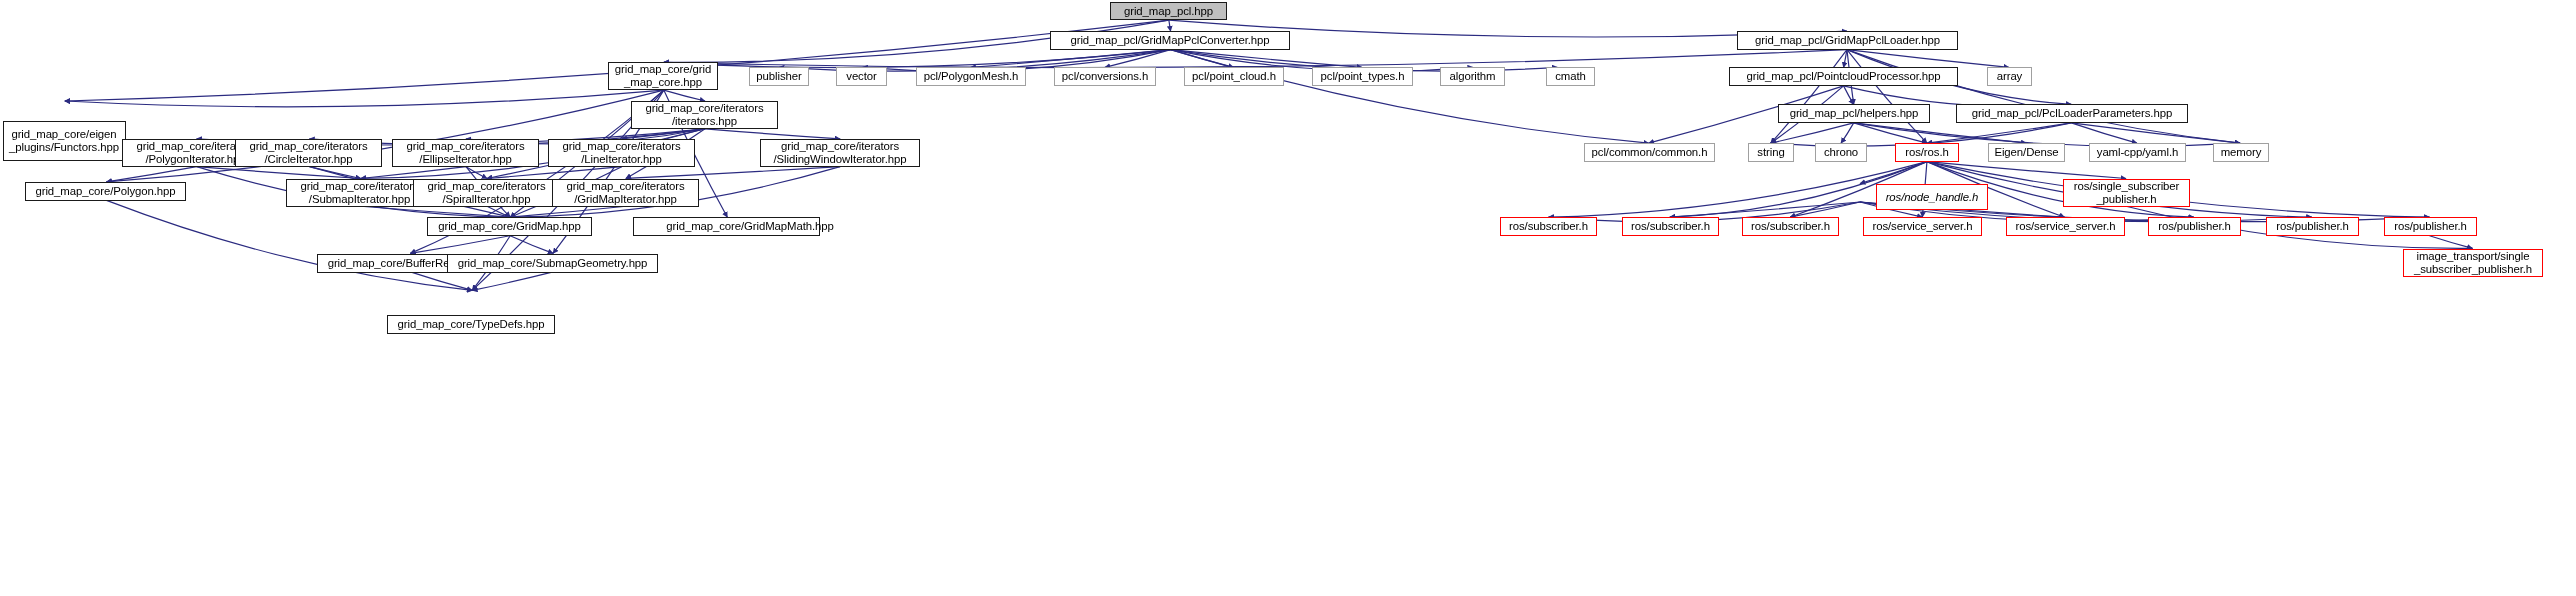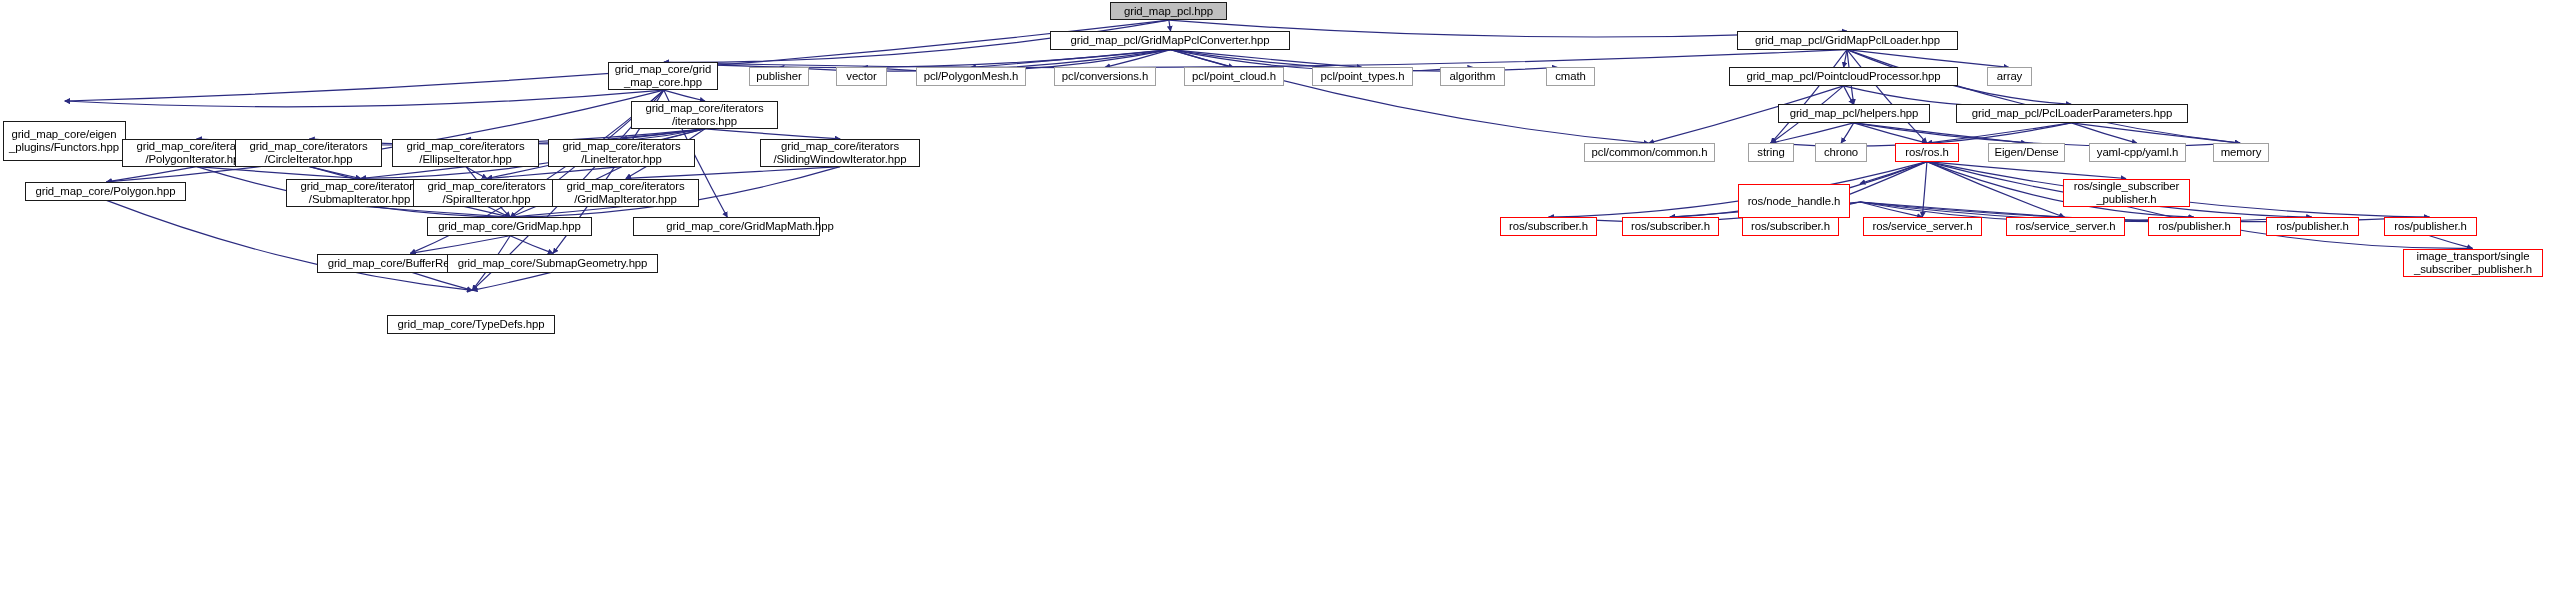--- a/index.html
+++ b/index.html
@@ -197,21 +197,21 @@
       <div class="node light" style="left: 1988px; top: 143px; width: 77px; height: 18.5px;"><span class="label">Eigen/Dense</span></div>
       <div class="node light" style="left: 2089px; top: 143px; width: 97px; height: 18.5px;"><span class="label">yaml-cpp/yaml.h</span></div>
       <div class="node light" style="left: 2213px; top: 143px; width: 56px; height: 18.5px;"><span class="label">memory</span></div>
       <div class="node dark" style="left: 25px; top: 182px; width: 161px; height: 18.5px;"><span class="label">grid_map_core/Polygon.hpp</span></div>
       <div class="node dark" style="left: 286px; top: 179px; width: 147px; height: 28px;"><span class="label">grid_map_core/iterators
 /SubmapIterator.hpp</span></div>
       <div class="node dark" style="left: 413px; top: 179px; width: 147px; height: 28px;"><span class="label">grid_map_core/iterators
 /SpiralIterator.hpp</span></div>
       <div class="node dark" style="left: 552px; top: 179px; width: 147px; height: 28px;"><span class="label">grid_map_core/iterators
 /GridMapIterator.hpp</span></div>
-      <div class="node red" style="left: 1738px; top: 184px; width: 112px; height: 34px;"><span class="label">ros/node_handle.h</span></div>
+      <div class="node red" style="left: 1876px; top: 184px; width: 112px; height: 26px; font-style: italic;"><span class="label">ros/node_handle.h</span></div>
       <div class="node red" style="left: 2063px; top: 179px; width: 127px; height: 28px;"><span class="label">ros/single_subscriber
 _publisher.h</span></div>
       <div class="node dark" style="left: 427px; top: 217px; width: 165px; height: 18.5px;"><span class="label">grid_map_core/GridMap.hpp</span></div>
       <div class="node dark" style="left: 633px; top: 217px; width: 187px; height: 18.5px; padding-left: 47px;"><span class="label">grid_map_core/GridMapMath.hpp</span></div>
       <div class="node red" style="left: 1500px; top: 217px; width: 97px; height: 18.5px;"><span class="label">ros/subscriber.h</span></div>
       <div class="node red" style="left: 1622px; top: 217px; width: 97px; height: 18.5px;"><span class="label">ros/subscriber.h</span></div>
       <div class="node red" style="left: 1742px; top: 217px; width: 97px; height: 18.5px;"><span class="label">ros/subscriber.h</span></div>
       <div class="node red" style="left: 1863px; top: 217px; width: 119px; height: 18.5px;"><span class="label">ros/service_server.h</span></div>
       <div class="node red" style="left: 2006px; top: 217px; width: 119px; height: 18.5px;"><span class="label">ros/service_server.h</span></div>
       <div class="node red" style="left: 2148px; top: 217px; width: 93px; height: 18.5px;"><span class="label">ros/publisher.h</span></div>

